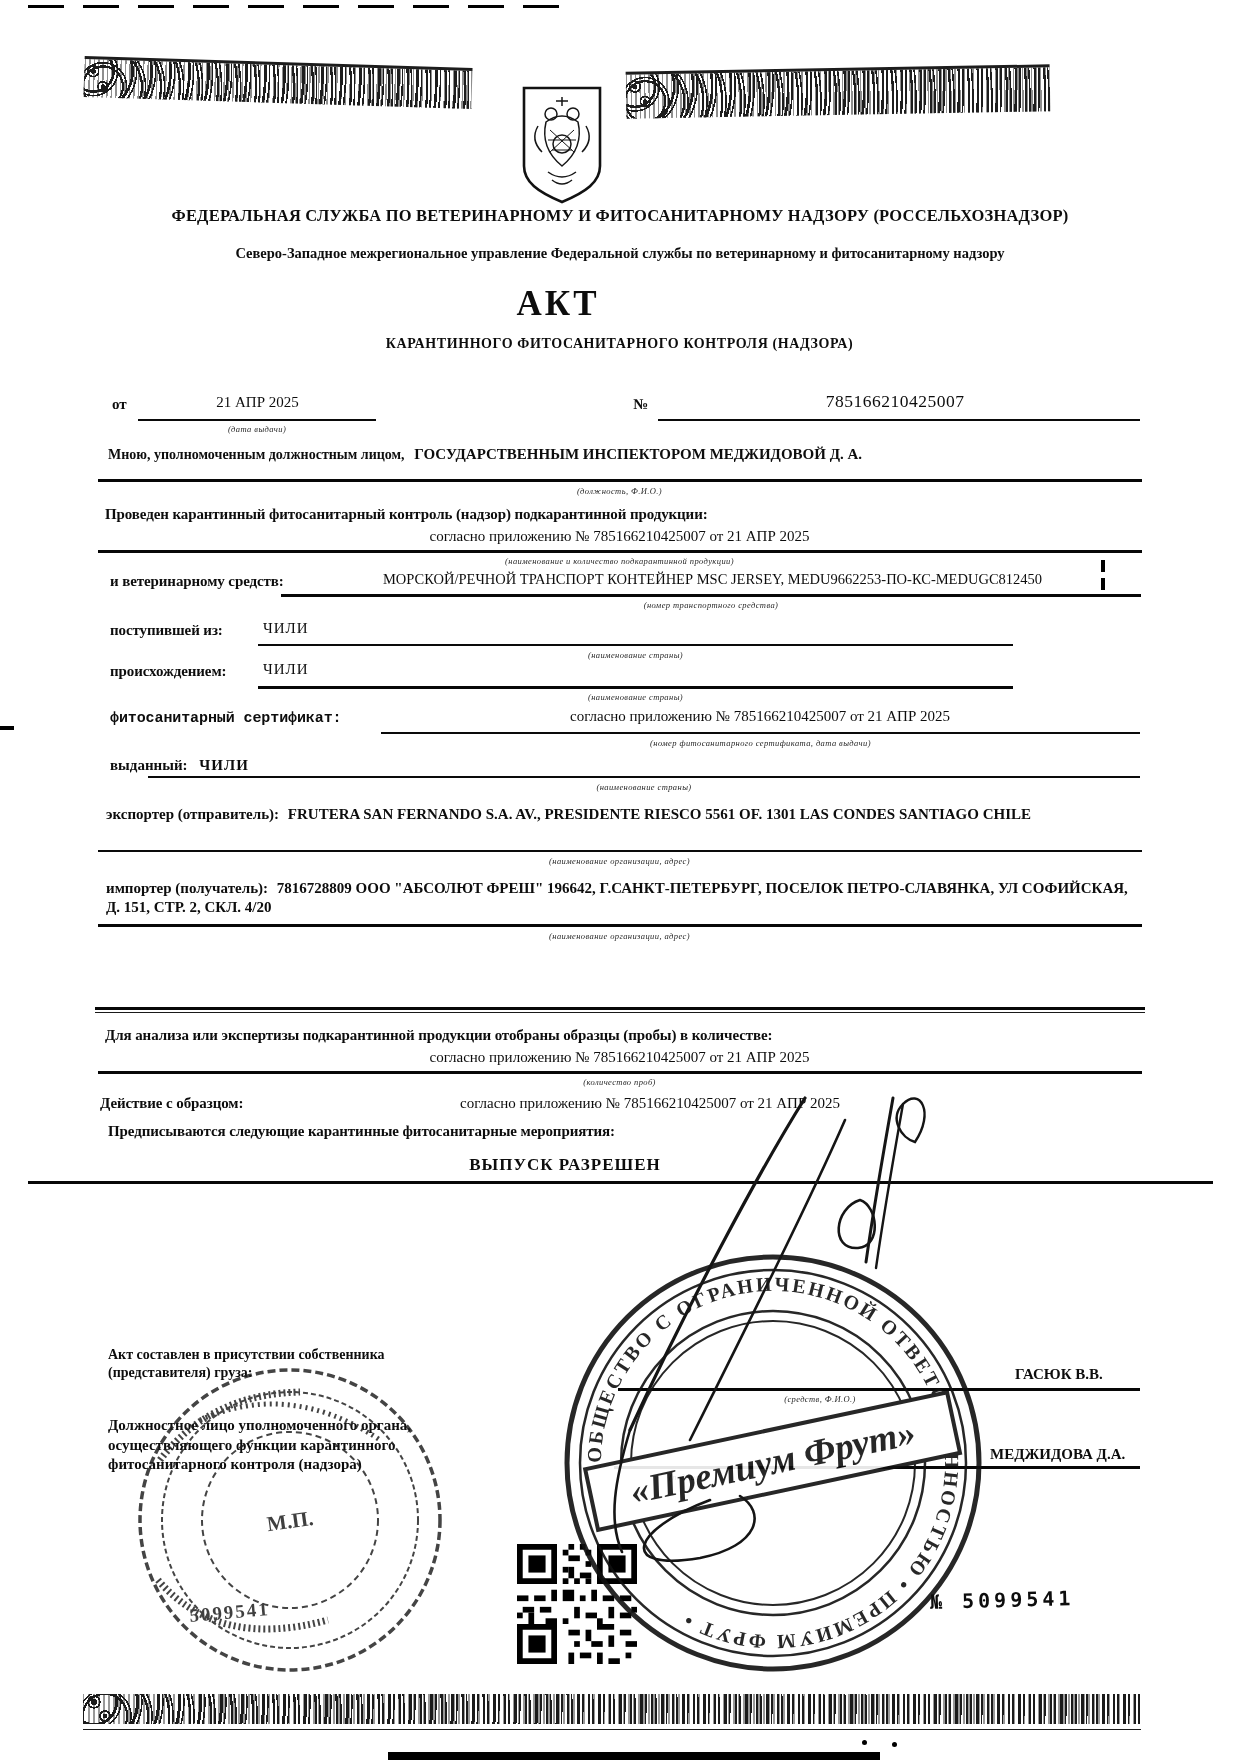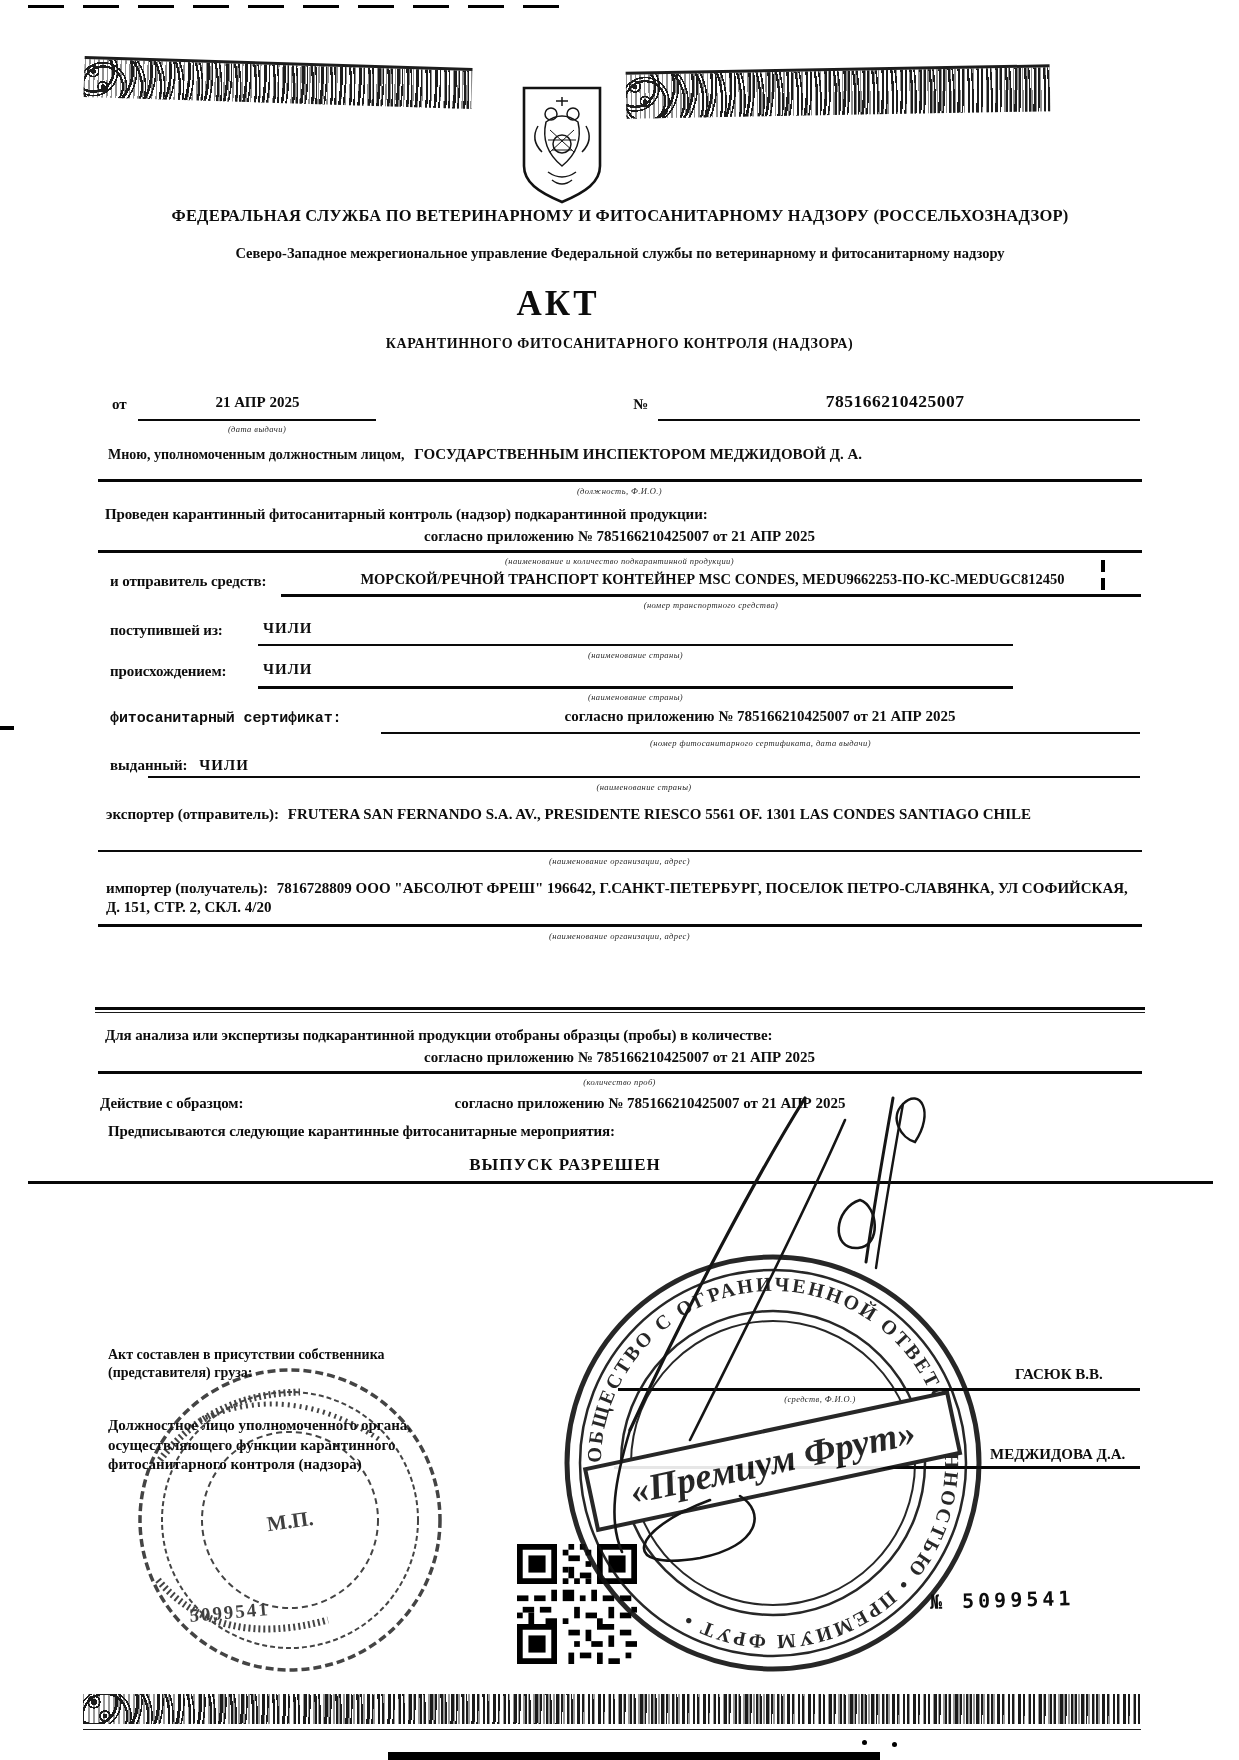--- a/index.html
+++ b/index.html
@@ -12,21 +12,21 @@
   .b{font-weight:700;}
   .ctr{text-align:center;}
   .rule{border-bottom:2.6px solid #0a0a0a;height:0;}
   .rule-thick{border-bottom:3.4px solid #070707;height:0;}
   .rule-thin{border-bottom:1.6px solid #1a1a1a;height:0;}
   .caption{
     font-size:8.5px;font-style:italic;color:#1f1f1f;letter-spacing:.4px;
     filter:blur(.45px);text-align:center;white-space:nowrap;overflow:visible;
   }
   .lbl{font-size:15px;font-weight:700;letter-spacing:-.1px;}
-  .val{font-size:15px;font-weight:700;}
+  .val{font-size:15px;font-weight:400;}
   .ornament{
     border-top:3px solid #0a0a0a;
     background-image:
       repeating-radial-gradient(circle at 9px 12px, #0a0a0a 0 2.6px, transparent 2.6px 4.6px, #0a0a0a 4.6px 6.2px, transparent 6.2px 19px),
       repeating-radial-gradient(circle at 19px 27px, #0a0a0a 0 2.2px, transparent 2.2px 4px, #0a0a0a 4px 5.6px, transparent 5.6px 19px),
       repeating-linear-gradient(90deg, rgba(10,10,10,.5) 0 1.5px, transparent 1.5px 4.5px);
     opacity:.92;
   }
   .ornament-bottom{
     border-top:none;
@@ -85,22 +85,22 @@
     <span class="b" style="margin-left:6px;">ГОСУДАРСТВЕННЫМ ИНСПЕКТОРОМ МЕДЖИДОВОЙ Д. А.</span>
   </div>
   <div class="abs rule-thick" style="left:98px;top:479px;width:1044px;"></div>
   <div class="abs caption" style="left:0;top:486px;width:1239px;">(должность, Ф.И.О.)</div>
 
   <div class="abs lbl" style="left:105px;top:506px;width:1030px;">Проведен карантинный фитосанитарный контроль (надзор) подкарантинной продукции:</div>
   <div class="abs ctr val" style="left:0;top:528px;width:1239px;">согласно приложению № 785166210425007 от 21 АПР 2025</div>
   <div class="abs rule-thick" style="left:98px;top:550px;width:1044px;"></div>
   <div class="abs caption" style="left:0;top:556px;width:1239px;">(наименование и количество подкарантинной продукции)</div>
 
-  <div class="abs lbl" style="left:110px;top:573px;">и отправитель средств:</div>
-  <div class="abs ctr val" style="left:280px;top:571px;width:865px;font-size:14.5px;">МОРСКОЙ/РЕЧНОЙ ТРАНСПОРТ КОНТЕЙНЕР MSC CONDES, MEDU9662253-ПО-КС-MEDUGC812450</div>
+  <div class="abs lbl" style="left:110px;top:573px;">и ветеринарному средств:</div>
+  <div class="abs ctr val" style="left:280px;top:571px;width:865px;font-size:14.5px;">МОРСКОЙ/РЕЧНОЙ ТРАНСПОРТ КОНТЕЙНЕР MSC JERSEY, MEDU9662253-ПО-КС-MEDUGC812450</div>
   <div class="abs rule-thick" style="left:281px;top:594px;width:860px;"></div>
   <div class="abs caption" style="left:281px;top:600px;width:860px;">(номер транспортного средства)</div>
 
   <div class="abs lbl" style="left:110px;top:622px;">поступившей из:</div>
   <div class="abs val" style="left:263px;top:620px;letter-spacing:1px;">ЧИЛИ</div>
   <div class="abs rule" style="left:258px;top:644px;width:755px;"></div>
   <div class="abs caption" style="left:258px;top:650px;width:755px;">(наименование страны)</div>
 
   <div class="abs lbl" style="left:110px;top:663px;">происхождением:</div>
   <div class="abs val" style="left:263px;top:661px;letter-spacing:1px;">ЧИЛИ</div>

